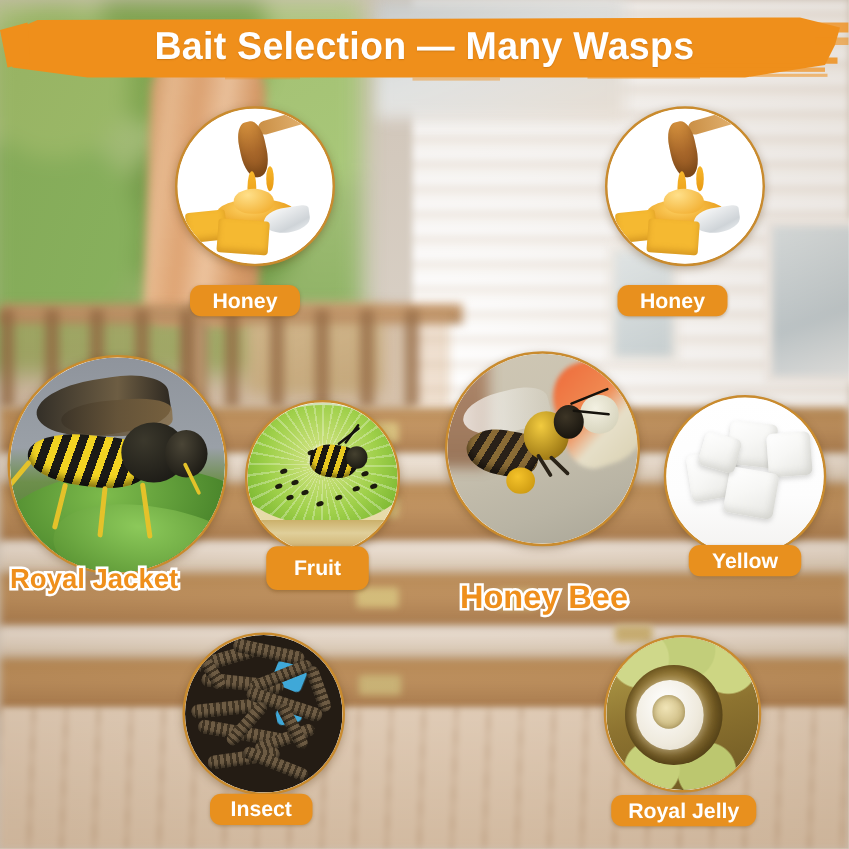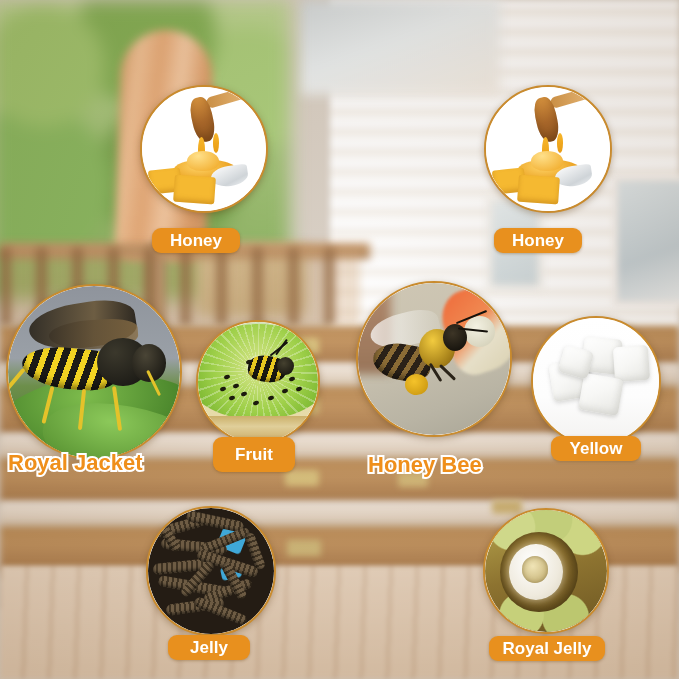--- a/index.html
+++ b/index.html
@@ -328,20 +328,35 @@
     <div class="bg-plate" style="left:285px;top:338px;width:34px;height:16px;background:#d8c07a;"></div>
     <div class="bg-plate" style="left:285px;top:398px;width:34px;height:16px;background:#d8c07a;"></div>
     <div class="bg-plate" style="left:285px;top:470px;width:34px;height:16px;background:#d8c07a;"></div>
     <div class="bg-plate" style="left:287px;top:540px;width:34px;height:16px;background:#cfb877;"></div>
     <div class="bg-plate" style="left:398px;top:472px;width:30px;height:15px;background:#d2b775;"></div>
     <div class="bg-plate" style="left:492px;top:500px;width:30px;height:14px;background:#cdb272;"></div>
 
     <div class="bg-vign"></div>
   </div>
 
+  <div class="banner">
+    <svg width="679" height="62" viewBox="0 0 679 62" aria-hidden="true">
+      <path d="M2,22 L30,10 L640,8 L672,16 L668,30 L660,46 L596,56 L70,56 L10,48 Z" fill="#ef8f1b"></path>
+      <path d="M0,18 L22,12 L24,44 L6,48 Z" fill="#ef8f1b"></path>
+      <rect x="540" y="40" width="130" height="5" fill="#ef8f1b" opacity=".85"></rect>
+      <rect x="560" y="48" width="100" height="3.5" fill="#ef8f1b" opacity=".7"></rect>
+      <rect x="600" y="53" width="62" height="2.5" fill="#ef8f1b" opacity=".55"></rect>
+      <rect x="470" y="54" width="90" height="3" fill="#ef8f1b" opacity=".5"></rect>
+      <rect x="330" y="56" width="70" height="2.5" fill="#ef8f1b" opacity=".45"></rect>
+      <rect x="180" y="55" width="60" height="2.5" fill="#ef8f1b" opacity=".4"></rect>
+      <rect x="648" y="12" width="31" height="8" fill="#ef8f1b" opacity=".8"></rect>
+      <rect x="652" y="24" width="27" height="6" fill="#ef8f1b" opacity=".6"></rect>
+    </svg>
+    <div class="banner-text">Bait Selection — Many Wasps</div>
+  </div>
 
   <div class="pod">
     <div class="circ" style="left:140px;top:85px;width:124px;height:124px;">
       <div class="circ-inner">
         <div class="honey-bg"></div>
         <div class="dipper-handle"></div>
         <div class="dipper"></div>
         <div class="drip" style="left:45%;top:40%;width:6%;height:22%;"></div>
         <div class="drip" style="left:57%;top:37%;width:5%;height:16%;"></div>
         <div class="drip" style="left:51%;top:56%;width:4%;height:9%;"></div>
@@ -437,21 +452,21 @@
         <div class="hb-abdomen"></div>
         <div class="hb-thorax"></div>
         <div class="hb-head"></div>
         <div class="hb-pollen"></div>
         <div class="hb-antenna" style="left:64%;top:22%;width:22%;transform:rotate(-22deg);"></div>
         <div class="hb-antenna" style="left:66%;top:30%;width:20%;transform:rotate(6deg);"></div>
         <div class="hb-antenna" style="left:44%;top:58%;width:14%;height:3px;background:#2a2318;transform:rotate(58deg);"></div>
         <div class="hb-antenna" style="left:52%;top:58%;width:14%;height:3px;background:#2a2318;transform:rotate(44deg);"></div>
       </div>
     </div>
-    <div class="outline-label" style="left:368px;top:452px;font-size:22px;">
+    <div class="outline-label" style="left:368px;top:462px;font-size:26px;">
       <span>Honey Bee</span>
     </div>
   </div>
 
   <div class="pod">
     <div class="circ" style="left:531px;top:316px;width:126px;height:126px;">
       <div class="circ-inner">
         <div class="sugar-bg"></div>
         <div class="cube" style="left:14%;top:34%;width:32%;height:30%;transform:rotate(-9deg);"></div>
         <div class="cube" style="left:40%;top:16%;width:30%;height:28%;transform:rotate(6deg);"></div>
@@ -478,21 +493,21 @@
         <div class="worm" style="left:8%;top:58%;width:56%;height:9%;transform:rotate(10deg);"></div>
         <div class="worm" style="left:44%;top:62%;width:40%;height:8%;transform:rotate(-20deg);"></div>
         <div class="worm" style="left:14%;top:74%;width:46%;height:9%;transform:rotate(-8deg);"></div>
         <div class="worm" style="left:36%;top:78%;width:44%;height:8%;transform:rotate(22deg);"></div>
         <div class="worm" style="left:2%;top:18%;width:28%;height:8%;transform:rotate(58deg);"></div>
         <div class="worm" style="left:70%;top:30%;width:30%;height:8%;transform:rotate(70deg);"></div>
         <div class="worm" style="left:22%;top:52%;width:34%;height:8%;transform:rotate(-48deg);"></div>
         <div class="worm" style="left:52%;top:54%;width:32%;height:8%;transform:rotate(62deg);"></div>
       </div>
     </div>
-    <div class="pill" style="left:168px;top:635px;width:82px;height:25px;font-size:17px;">Jelly</div>
+    <div class="pill" style="left:168px;top:635px;width:82px;height:25px;font-size:17px;">Insect</div>
   </div>
 
   <div class="pod">
     <div class="circ" style="left:483px;top:508px;width:122px;height:122px;">
       <div class="circ-inner">
         <div class="rj-bg"></div>
         <div class="rj-cell"></div>
         <div class="rj-jelly"></div>
         <div class="rj-larva"></div>
       </div>

